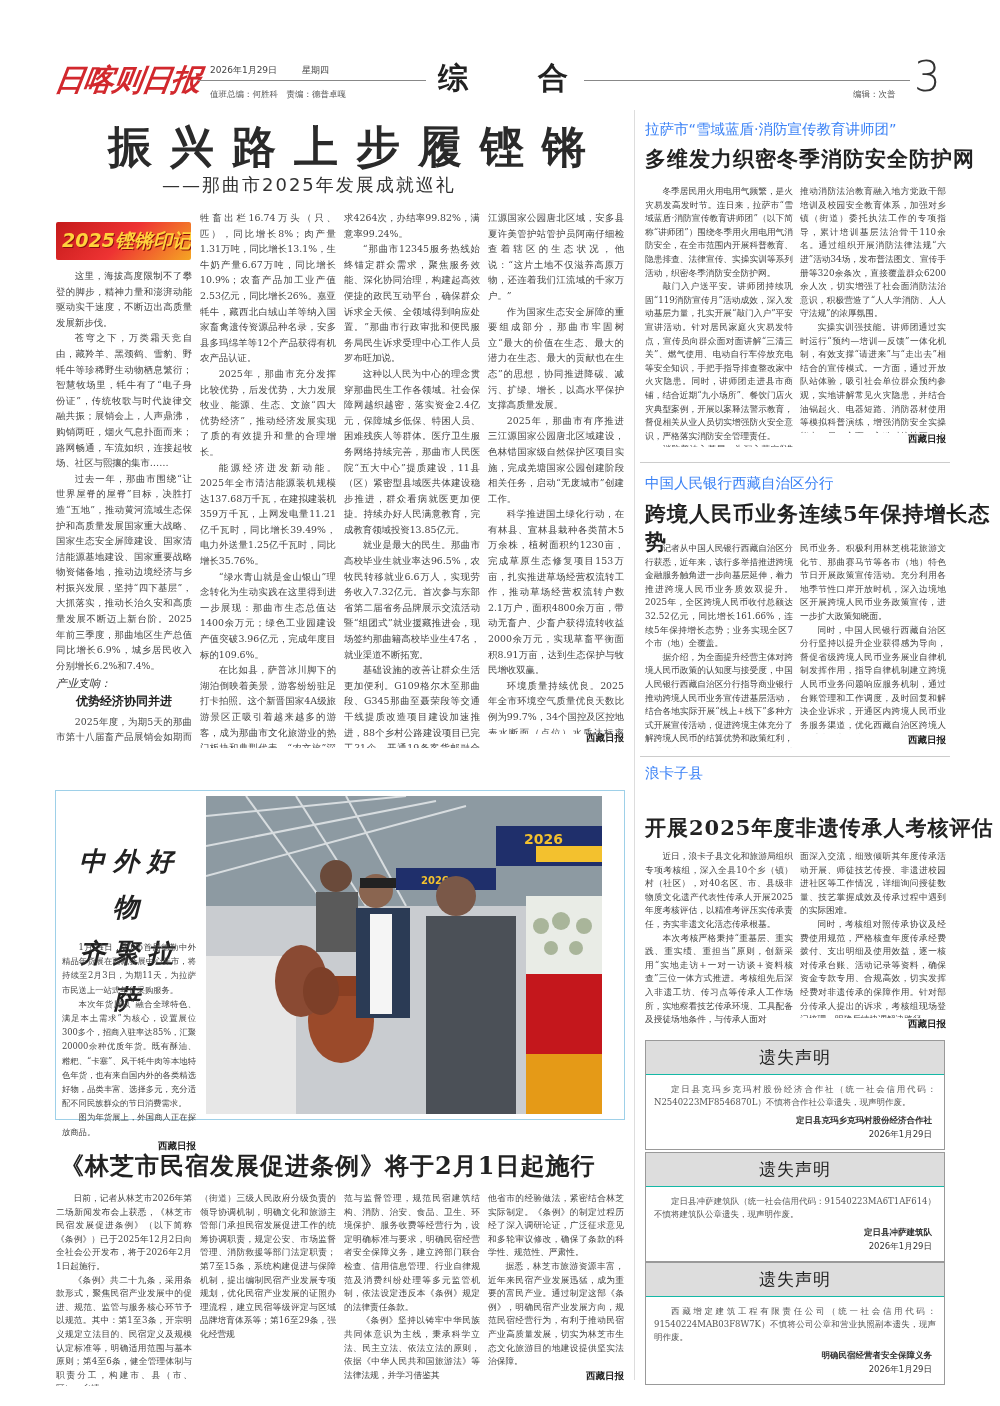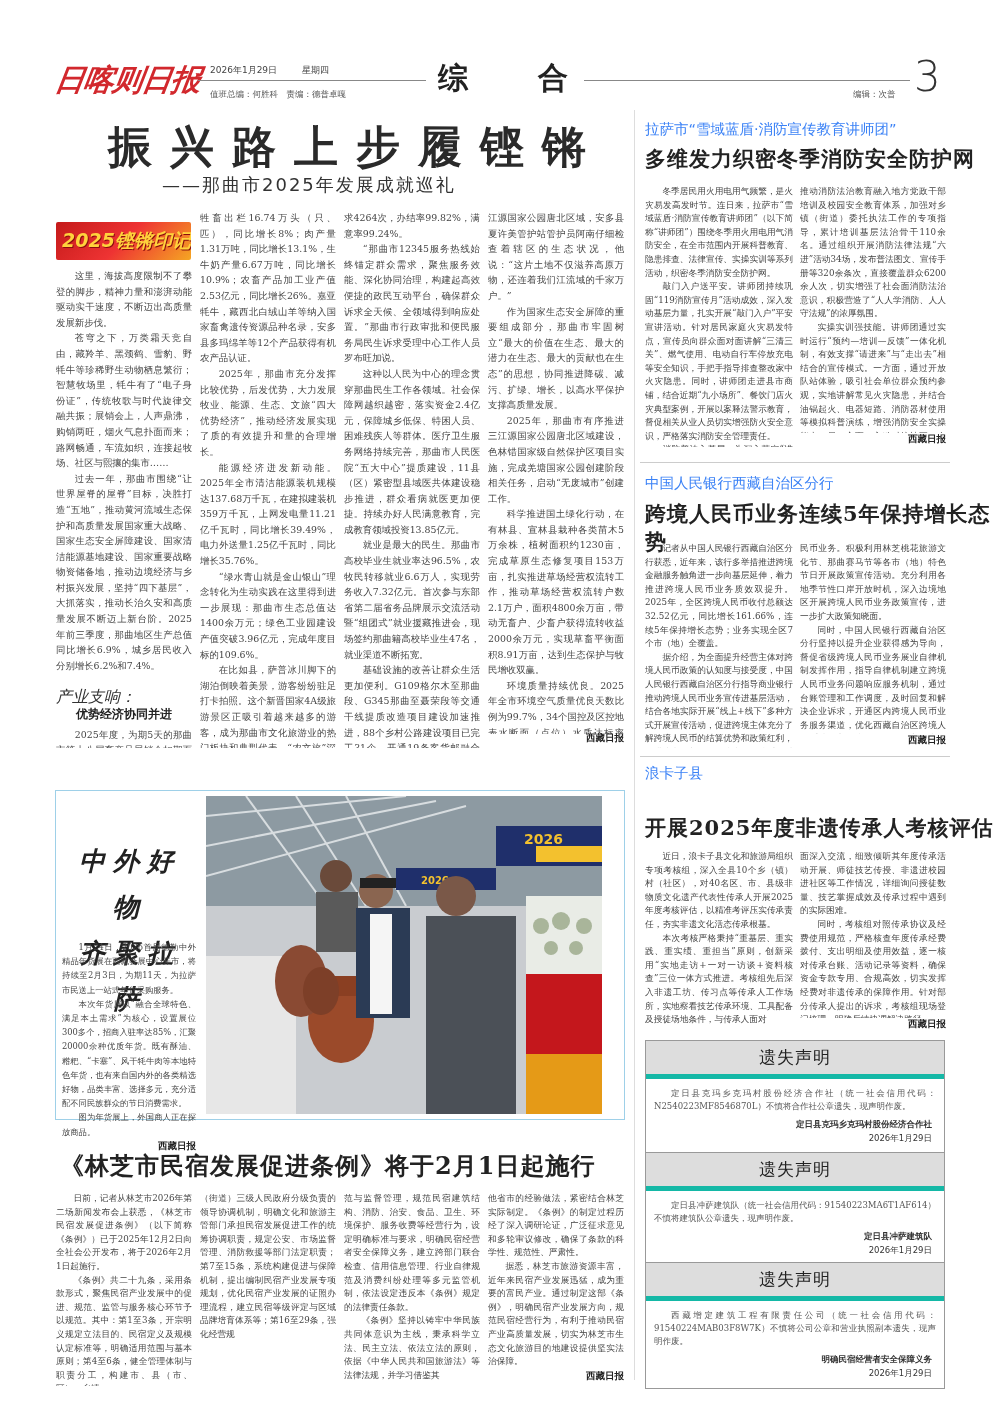--- a/index.html
+++ b/index.html
@@ -21,39 +21,39 @@
   
   .main-title { left: 108px; top: 118px; font-size: 44px; font-weight: bold; color: #2a2a2a; letter-spacing: 18px; font-family: "DejaVu Sans", sans-serif; }
   .main-sub { left: 162px; top: 173px; font-size: 18px; color: #333; font-family: "DejaVu Sans", sans-serif; letter-spacing: 2px; }
 
   .banner { left: 56px; top: 222px; width: 135px; height: 38px; background: linear-gradient(135deg,#c41a1a 0%,#e33 50%,#f5a623 100%); border-radius: 2px; overflow: hidden; }
   .banner span { position: absolute; left: 6px; top: 6px; font-size: 19px; font-weight: bold; color: #ffd23c; font-style: italic; font-family: "DejaVu Sans", sans-serif; text-shadow: 1px 1px 0 #8a0e0e; white-space: nowrap; }
 
   .col { font-size: 9.4px; line-height: 15.6px; color: #444; text-align: justify; overflow: hidden; }
   .col p { text-indent: 2em; }
   .col p.noind { text-indent: 0; }
-  .subhead-label { font-size: 16px; color: #333; margin-top: 16px; font-style: italic; }
+  .subhead-label { font-size: 11px; color: #333; margin-top: 3px; font-style: italic; }
   .subhead-title { font-size: 12px; font-weight: bold; color: #222; text-align: center; font-family: "DejaVu Sans", sans-serif; margin: 2px 0 4px; }
   .source { text-align: right; font-weight: bold; font-size: 9.5px; color: #222; font-family: "DejaVu Sans", sans-serif; }
 
   
   .kicker { font-size: 14.5px; color: #3b82f6; font-family: "DejaVu Sans", sans-serif; }
   .rtitle { font-size: 21px; font-weight: bold; color: #222; letter-spacing: 1px; }
   .divider { height: 1px; background: #ccc; }
 
   
   .photo-frame { left: 55px; top: 790px; width: 570px; height: 330px; border: 1px solid #9ed0e8; background: #fff; }
   .photo-text-title { left: 70px; top: 838px; width: 120px; text-align: center; font-size: 26px; line-height: 46px; letter-spacing: 8px; color: #222; font-weight: bold; font-family: "DejaVu Serif", serif; font-style: italic; }
   .photo-img { left: 206px; top: 796px; width: 396px; height: 318px; overflow: hidden; background: #7b8790; }
   .photo-caption { left: 62px; top: 940px; width: 134px; font-size: 8.3px; line-height: 14.2px; color: #444; font-family: "DejaVu Serif", serif; }
   .photo-caption p { text-indent: 2em; text-align: justify; }
 
   
   .notice { left: 645px; width: 300px; border: 1px solid #999; background: #fff; }
-  .notice-head { background: #ddd; text-align: center; font-size: 17px; color: #222; font-family: "DejaVu Sans", sans-serif; padding: 5px 0; letter-spacing: 1px; border-bottom: 5px solid #14b8a6; }
+  .notice-head { background: #ddd; text-align: center; font-size: 17px; color: #222; font-family: "DejaVu Sans", sans-serif; padding: 5px 0; letter-spacing: 1px; border-bottom: 1px solid #14b8a6; }
   .notice-body { font-size: 8.5px; line-height: 13px; color: #555; padding: 8px 8px 4px 8px; text-indent: 2em; text-align: justify; }
   .notice-sign { font-size: 8.5px; color: #333; text-align: right; padding: 2px 12px 0 0; font-weight: bold; font-family: "DejaVu Sans", sans-serif; }
   .notice-date { font-size: 8.5px; color: #333; text-align: right; padding: 2px 12px 8px 0; font-family: "DejaVu Sans", sans-serif; }
 
   .bottom-title { left: 60px; top: 1150px; font-size: 24px; font-weight: bold; color: #222; letter-spacing: 1px; }
 </style>
 </head>
 <body>
 
 <div class="abs logo">日喀则日报</div>

